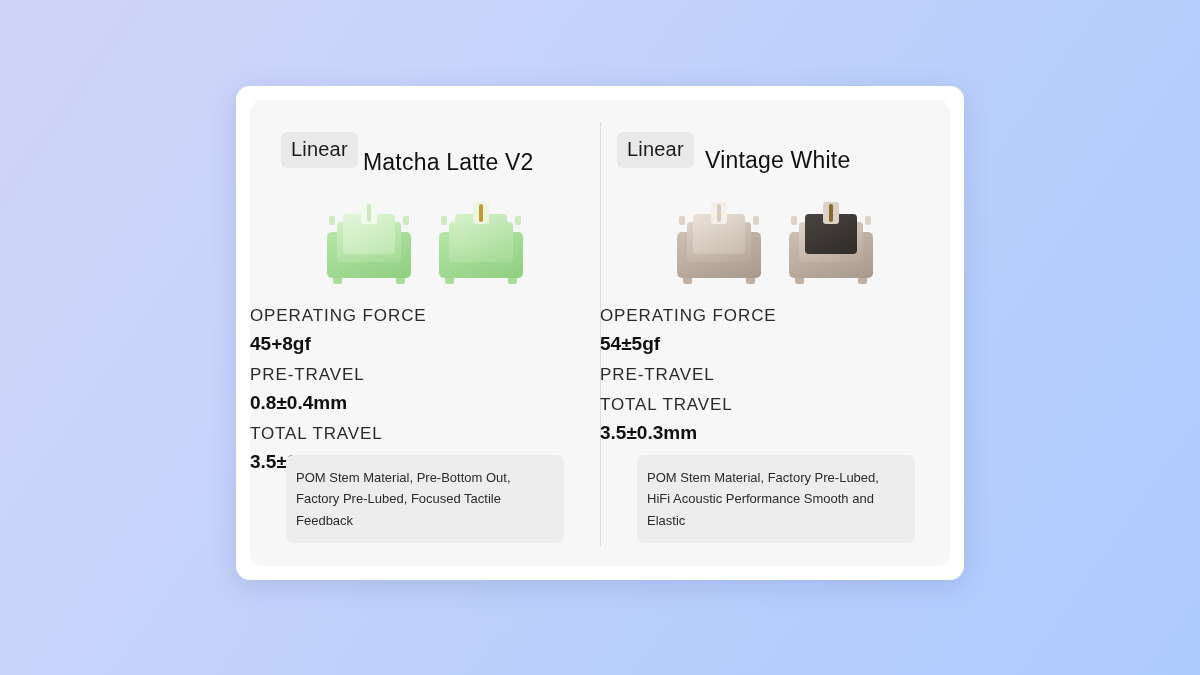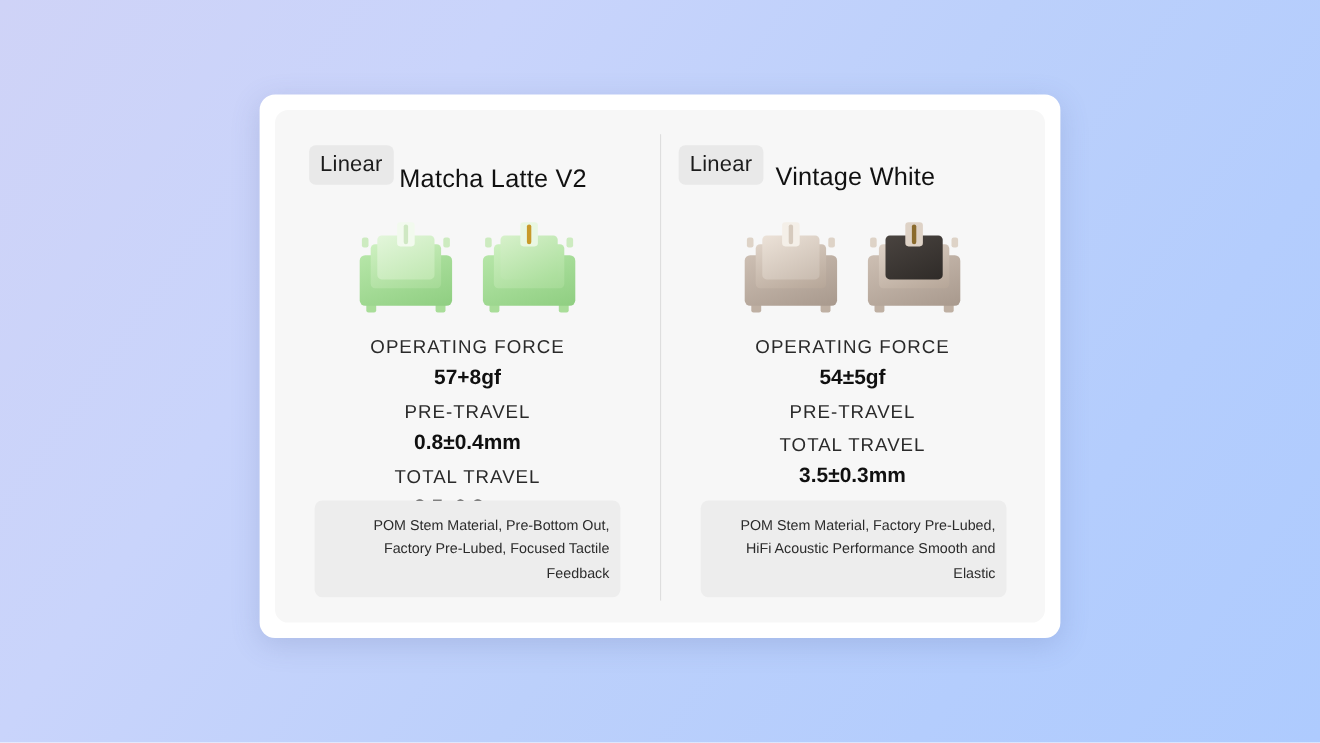--- a/index.html
+++ b/index.html
@@ -173,21 +173,20 @@
   .beige .stem  { background: #f4efe8; }
   .beige .cross-v { background: #d6cabd; }
   .beige .leg   { background: #bfb0a3; }
   .beige .pin   { background: #ded3c7; }
   .beige.alt .housing { background: linear-gradient(155deg, #4a4440, #2f2b28); }
   .beige.alt .stem { background: #ded2c6; }
   .beige.alt .cross-v { background: #8a6a2c; }
 
   .specs {
     margin-top: 10px;
-    text-align: center;
   }
   .spec-label {
     color: #2a2a2a;
     font-size: 17px;
     letter-spacing: 0.9px;
     margin-top: 10px;
   }
   .spec-value {
     color: #101010;
     font-size: 19px;
@@ -195,21 +194,21 @@
     margin-top: 7px;
   }
   .note {
     position: absolute;
     bottom: 23px;
     background: #ededed;
     border-radius: 7px;
     color: #2b2b2b;
     font-size: 13px;
     line-height: 1.65;
-    text-align: right;
+    text-align: left;
     padding: 12px 10px;
     box-sizing: border-box;
   }
   .col-1 .note { left: 36px; width: 278px; }
   .col-2 .note { left: 37px; width: 278px; }
 </style>
 </head>
 <body>
 
 <div class="stage">
@@ -242,21 +241,21 @@
             <div class="pin l"></div>
             <div class="pin r"></div>
             <div class="housing"></div>
             <div class="stem"></div>
             <div class="cross-v"></div>
           </div>
         </div>
 
         <div class="specs">
           <div class="spec-label">OPERATING FORCE</div>
-          <div class="spec-value">57+8gf</div>
+          <div class="spec-value">45+8gf</div>
           <div class="spec-label">PRE-TRAVEL</div>
           <div class="spec-value">0.8±0.4mm</div>
           <div class="spec-label">TOTAL TRAVEL</div>
           <div class="spec-value">3.5±0.2mm</div>
         </div>
 
         <div class="note">POM Stem Material, Pre-Bottom Out, Factory Pre-Lubed, Focused Tactile Feedback</div>
       </div>
 
       <div class="divider"></div>

